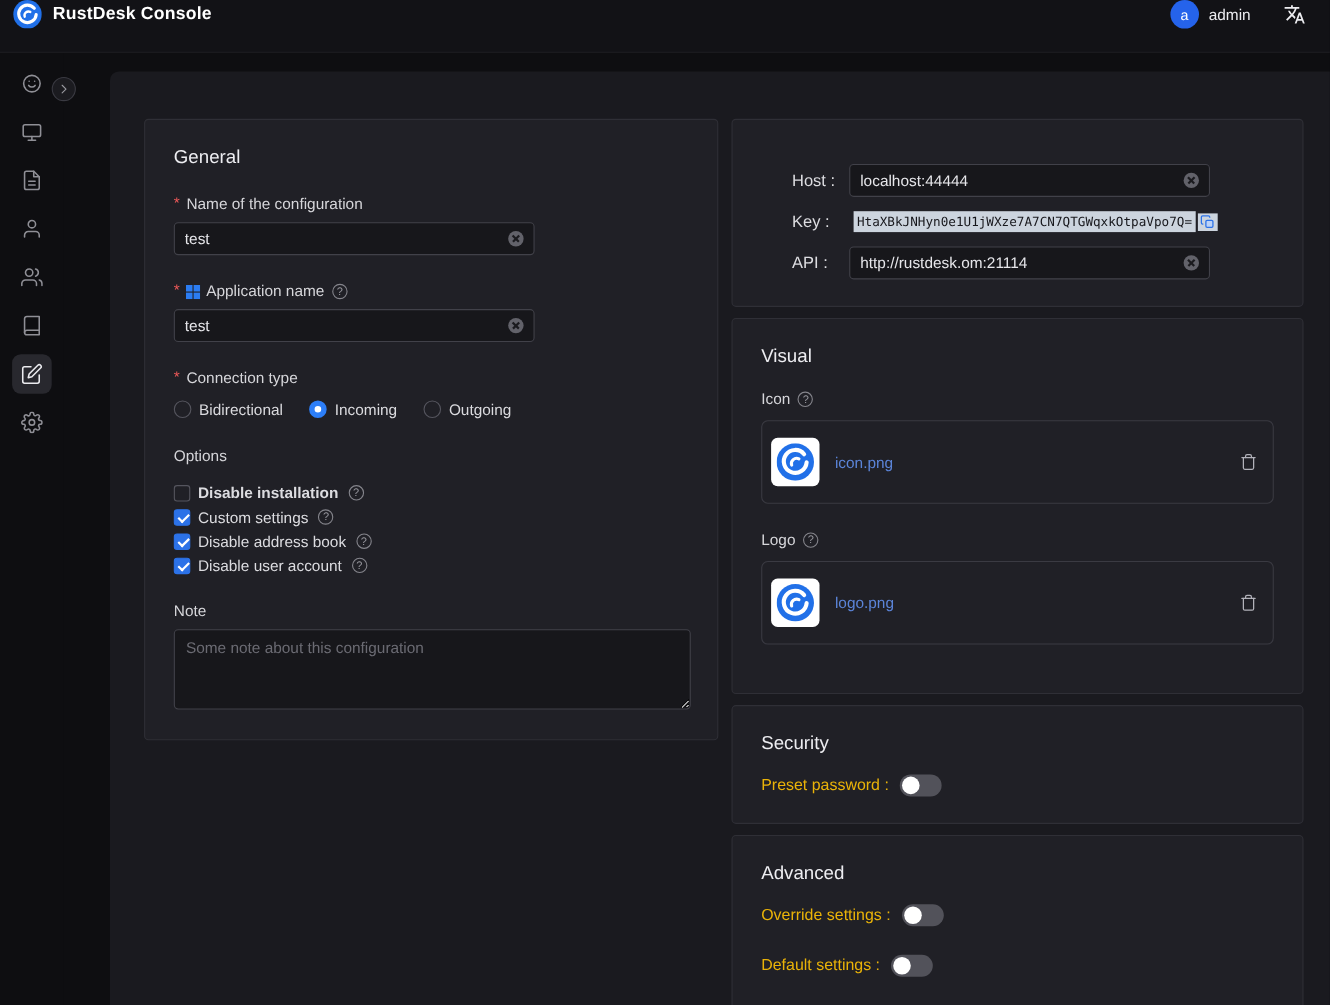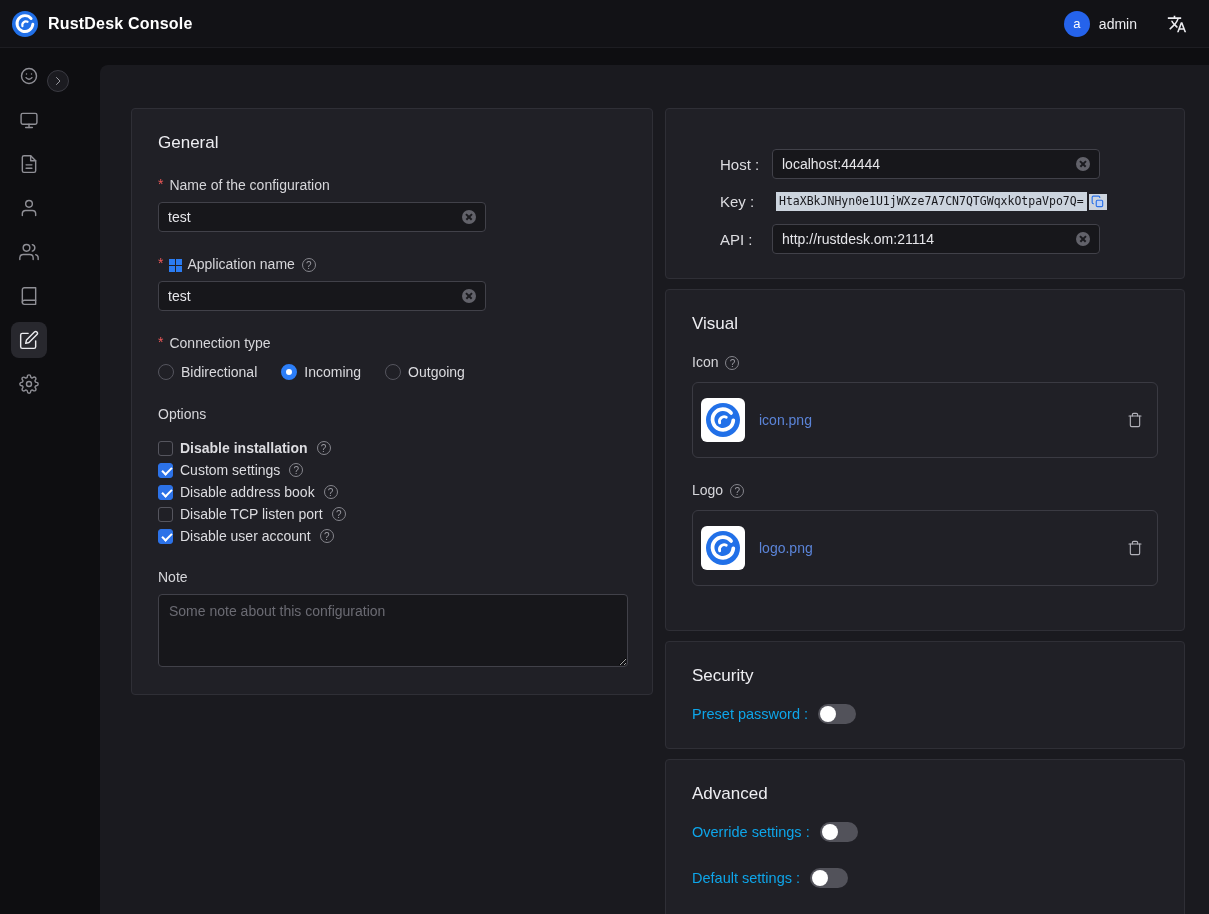--- a/index.html
+++ b/index.html
@@ -1,21 +1,21 @@
 <!DOCTYPE html>
 <html><head>
 <meta charset="utf-8">
 <style>
   * { margin:0; padding:0; box-sizing:border-box; }
   html,body { width:1209px; height:914px; overflow:hidden; background:#0e0e11;
     font-family:"Liberation Sans", sans-serif; color:#e3e3e6; font-size:14px; }
 
   
   .topbar { height:48px; background:#121216; border-bottom:1px solid #1d1d22;
-    display:flex; align-items:center; justify-content:space-between; padding:0 22px 0 12px;
+    display:flex; align-items:flex-start; justify-content:space-between; padding:0 22px 0 12px;
     position:relative; z-index:5; }
   .brand { display:flex; align-items:center; gap:10px; cursor:pointer; }
   .brand-title { font-size:16px; font-weight:bold; color:#ffffff; letter-spacing:.2px; }
   .topbar-right { display:flex; align-items:center; gap:30px; }
   .user { display:flex; align-items:center; gap:9px; cursor:pointer; }
   .avatar { width:26px; height:26px; border-radius:50%; background:#2563eb; color:#fff;
     font-size:13px; display:flex; align-items:center; justify-content:center; }
   .username { color:#ececf0; }
   .translate-btn { display:flex; align-items:center; cursor:pointer; }
   .translate-btn svg { width:20px; height:20px; fill:#ececf0; }
@@ -102,21 +102,21 @@
   .file-box { height:76px; border:1px solid #3a3a42; border-radius:6px; display:flex;
     align-items:center; padding:0 14px 0 8px; margin-top:12px; }
   .file-tile { width:44px; height:44px; background:#ffffff; border-radius:6px; display:flex;
     align-items:center; justify-content:center; flex:0 0 44px; }
   .file-link { color:#5b84d8; margin-left:14px; flex:1; cursor:pointer; }
   .trash-btn { display:flex; align-items:center; cursor:pointer; background:none; border:none; }
   .trash-btn svg { width:16px; height:16px; stroke:#b2b2ba; fill:none; stroke-width:1.7;
     stroke-linecap:round; stroke-linejoin:round; }
 
   
-  .toggle-row { display:flex; align-items:center; margin-top:18px; color:#0ea5e9; font-size:14.5px; }
+  .toggle-row { display:flex; align-items:center; margin-top:18px; color:#eab308; font-size:14.5px; }
   .toggle { width:38px; height:20px; border-radius:10px; background:#52525a; position:relative;
     margin-left:10px; cursor:pointer; flex:0 0 38px; }
   .toggle::after { content:""; position:absolute; width:16px; height:16px; border-radius:50%;
     background:#fff; top:2px; left:2px; }
 
   .advanced-card { padding-bottom:70px; }
 </style>
 </head>
 <body>
 
@@ -286,25 +286,20 @@
                   <span class="cb checked"></span>
                   <span class="cb-label">Custom settings</span>
                   <span class="help"></span>
                 </label>
                 <label class="cb-row">
                   <span class="cb checked"></span>
                   <span class="cb-label">Disable address book</span>
                   <span class="help"></span>
                 </label>
                 <label class="cb-row">
-                  <span class="cb"></span>
-                  <span class="cb-label">Disable TCP listen port</span>
-                  <span class="help"></span>
-                </label>
-                <label class="cb-row">
                   <span class="cb checked"></span>
                   <span class="cb-label">Disable user account</span>
                   <span class="help"></span>
                 </label>
               </div>
 
             <div class="section-label" style="margin-top:22px;">Note</div>
             <textarea class="textarea" placeholder="Some note about this configuration" style=""></textarea>
           </section>
         </div>

